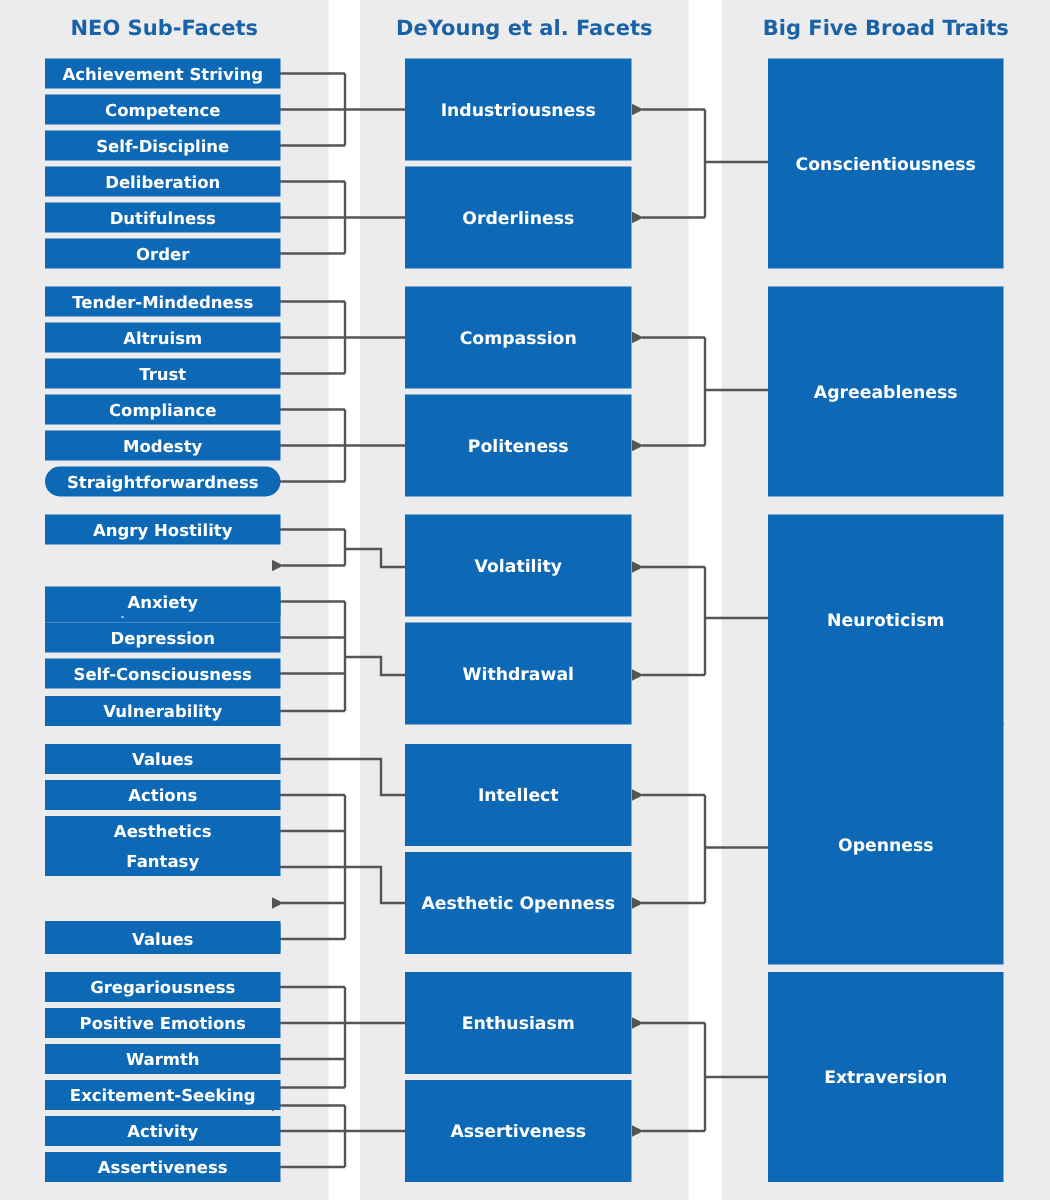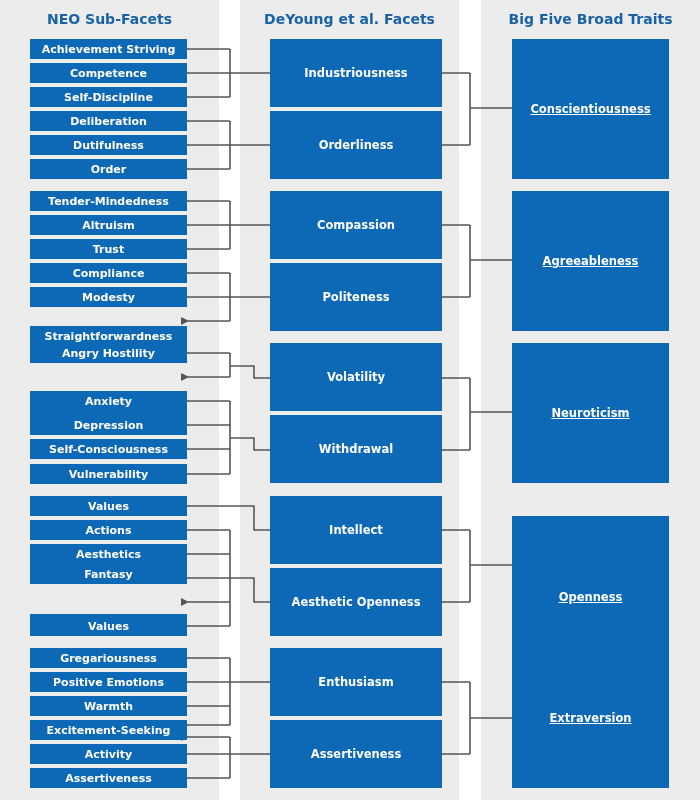--- a/index.html
+++ b/index.html
@@ -5,22 +5,22 @@
   html, body { margin:0; padding:0; }
   body { width:700px; height:800px; position:relative; background:#ffffff; overflow:hidden;
          font-family:"DejaVu Sans", sans-serif; }
   .panel { position:absolute; top:0; height:800px; background:#ececec; }
   .col-title { position:absolute; top:8px; height:22px; line-height:22px; text-align:center;
                color:#1a62a8; font-weight:bold; font-size:14px; }
   .box { position:absolute; background:#0d68b5; color:#ffffff; font-weight:bold;
          display:flex; align-items:center; justify-content:center; text-align:left;
          box-sizing:border-box; }
   .sub { left:30px; width:157px; height:20px; font-size:11px; }
-  .mid { left:270px; width:172px; font-size:11.5px; }
-  .big { left:512px; width:157px; font-size:11.5px;text-decoration:underline; }
+  .mid { left:270px; width:151px; font-size:11.5px; }
+  .big { left:512px; width:157px; font-size:11.5px; }
   svg.wires { position:absolute; left:0; top:0; width:700px; height:800px; pointer-events:none; }
 </style>
 </head>
 <body>
 
 <div class="panel" style="left:0;width:219px;"></div>
 <div class="panel" style="left:240px;width:219px;"></div>
 <div class="panel" style="left:481px;width:219px;"></div>
 
 <div class="col-title" style="left:0;width:219px;">NEO Sub-Facets</div>
@@ -110,21 +110,21 @@
 <div class="box sub" style="top:87px;">Self-Discipline</div>
 <div class="box sub" style="top:111px;">Deliberation</div>
 <div class="box sub" style="top:135px;">Dutifulness</div>
 <div class="box sub" style="top:159px;">Order</div>
 
 <div class="box sub" style="top:191px;">Tender-Mindedness</div>
 <div class="box sub" style="top:215px;">Altruism</div>
 <div class="box sub" style="top:239px;">Trust</div>
 <div class="box sub" style="top:263px;">Compliance</div>
 <div class="box sub" style="top:287px;">Modesty</div>
-<div class="box sub" style="top:326px;">Straightforwardness</div>
+<div class="box sub" style="top:311px;border-radius:10px;">Straightforwardness</div>
 
 <div class="box sub" style="top:343px;">Angry Hostility</div>
 <div class="box sub" style="top:367px;margin-top:28px;">Impulsiveness</div>
 <div class="box sub" style="top:391px;">Anxiety</div>
 <div class="box sub" style="top:415px;">Depression</div>
 <div class="box sub" style="top:439px;">Self-Consciousness</div>
 <div class="box sub" style="top:464px;">Vulnerability</div>
 
 <div class="box sub" style="top:496px;">Values</div>
 <div class="box sub" style="top:520px;">Actions</div>
@@ -147,14 +147,14 @@
 <div class="box mid" style="top:343px;height:68px;">Volatility</div>
 <div class="box mid" style="top:415px;height:68px;">Withdrawal</div>
 <div class="box mid" style="top:496px;height:68px;">Intellect</div>
 <div class="box mid" style="top:568px;height:68px;">Aesthetic Openness</div>
 <div class="box mid" style="top:648px;height:68px;">Enthusiasm</div>
 <div class="box mid" style="top:720px;height:68px;">Assertiveness</div>
 
 <div class="box big" style="top:39px;height:140px;">Conscientiousness</div>
 <div class="box big" style="top:191px;height:140px;">Agreeableness</div>
 <div class="box big" style="top:343px;height:140px;">Neuroticism</div>
-<div class="box big" style="top:516px;height:161px;">Openness</div>
+<div class="box big" style="top:482px;height:161px;">Openness</div>
 <div class="box big" style="top:648px;height:140px;">Extraversion</div>
 
 </body></html>

